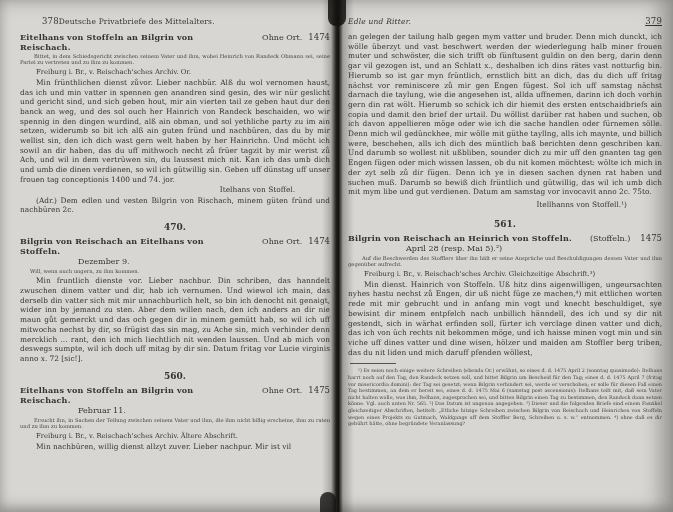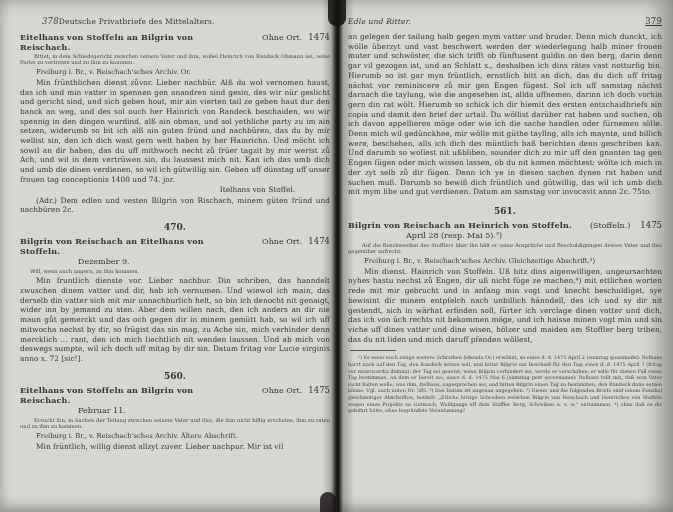--- a/index.html
+++ b/index.html
@@ -12,21 +12,21 @@
           background:linear-gradient(90deg, rgba(40,38,34,0) 0%, rgba(40,38,34,.25) 28%, #23211e 44%, #15130f 52%, rgba(40,38,34,.30) 66%, rgba(40,38,34,0) 100%);}
   .gutter-top{position:absolute;top:0;left:328px;width:18px;height:26px;background:#141210;border-radius:0 0 8px 8px;opacity:.85;}
   .gutter-bot{position:absolute;bottom:0;left:320px;width:16px;height:20px;background:#141210;border-radius:8px 8px 0 0;opacity:.8;}
 
   .page{position:absolute;top:16px;}
   #page-left{left:20px;width:310px;}
   #page-right{left:348px;width:314px;}
 
   .running{display:flex;align-items:baseline;font-size:7.5px;letter-spacing:.2px;margin-bottom:6px;}
   .running .pageno{font-size:8.5px;}
-  #page-left .running .pageno{margin-left:22px;font-style:italic;}
+  #page-left .running .pageno{margin-left:22px;}
   #page-left .running .head{flex:1;text-align:left;}
   #page-right .running .head{flex:1;font-style:italic;}
   #page-right .running .pageno{text-decoration:underline;}
 
   .letter-no{text-align:center;font-weight:bold;font-size:9px;margin:7px 0 4px 0;}
   .head-line{display:flex;align-items:baseline;font-size:8px;margin-bottom:1px;}
   .head-name{font-weight:bold;letter-spacing:.2px;}
   .head-place{margin-left:18px;white-space:nowrap;}
   .head-year{margin-left:auto;font-size:8.5px;padding-left:6px;}
   .date-line{font-size:8px;margin-left:58px;margin-bottom:2px;}
@@ -77,31 +77,32 @@
     <div>
       <div class="letter-no">560.</div>
       <div class="head-line">
         <span class="head-name">Eitelhans von Stoffeln an Bilgrin von Reischach.</span>
         <span class="head-place">Ohne Ort.</span>
         <span class="head-year">1475</span>
       </div>
       <div class="date-line">Februar 11.</div>
       <div class="regest">Ersucht ihn, in Sachen der Teilung zwischen seinem Vater und ihm, die ihm nicht billig erscheine, ihm zu raten und zu ihm zu kommen.</div>
       <div class="source">Freiburg i. Br., v. Reischach'sches Archiv.  Ältere Abschrift.</div>
-      <div class="body-txt">Min früntlich, willig dienst allzyt zuver.  Lieber nachpur.  Mir ist vil</div>
+      <div class="body-txt">Min nachbüren, willig dienst allzyt zuver.  Lieber nachpur.  Mir ist vil</div>
     </div>
   </div>
 
   <div class="page" id="page-right">
     <div class="running">
       <span class="head">Edle und Ritter.</span>
       <span class="pageno">379</span>
     </div>
 
     <div class="body-txt" style="text-indent:0;margin-top:4px">an gelegen der tailung halb gegen mym vatter und bruder. Denn mich dunckt, ich wölle überzyt und vast beschwert werden der wiederlegung halb miner frouen muter und schwöster, die sich trifft ob fünftusent guldin on den berg, darin denn gar vil gezogen ist, und an Schlatt x., deshalben ich dins rätes vast notturfig bin. Hierumb so ist gar myn früntlich, ernstlich bitt an dich, das du dich uff fritag nächst vor reminiscere zů mir gen Engen fügest. Sol ich uff samstag nächst darnach die taylung, wie die angesehen ist, allda uffnemen, darinn ich doch vorhin gern din rat wölt. Hierumb so schick ich dir hiemit des ersten entschaidbriefs ain copia und damit den brief der urtail. Du wöllist darüber rat haben und suchen, ob ich davon appellieren möge oder wie ich die sache handlen oder fürnemen sölle. Denn mich wil gedünckhee, mir wölle mit güthe tayllng, alls ich maynte, und billich were, beschehen, alls ich dich des müntlich baß berichten denn geschriben kan. Und darumb so wollest nit ußbliben, sounder dich zu mir uff den gnanten tag gen Engen fügen oder mich wissen lassen, ob du nit komen möchtest: wölte ich mich in der zyt selb zů dir fügen. Denn ich ye in diesen sachen dynen rat haben und suchen muß. Darumb so bewiß dich früntlich und gütwillig, das wil ich umb dich mit mym libe und gut verdienen. Datum am samstag vor invocavit anno 2c. 75to.</div>
+    <div class="sig" style="margin-top:3px">Itellhanns von Stoffell.¹)</div>
 
     <div>
       <div class="letter-no" style="margin-top:9px">561.</div>
       <div class="head-line">
         <span class="head-name">Bilgrin von Reischach an Heinrich von Stoffeln.</span>
         <span class="head-place">(Stoffeln.)</span>
         <span class="head-year">1475</span>
       </div>
       <div class="date-line">April 28 (resp. Mai 5).²)</div>
       <div class="regest">Auf die Beschwerden des Stofflers über ihn hält er seine Ansprüche und Beschuldigungen dessen Vater und ihm gegenüber aufrecht.</div>

